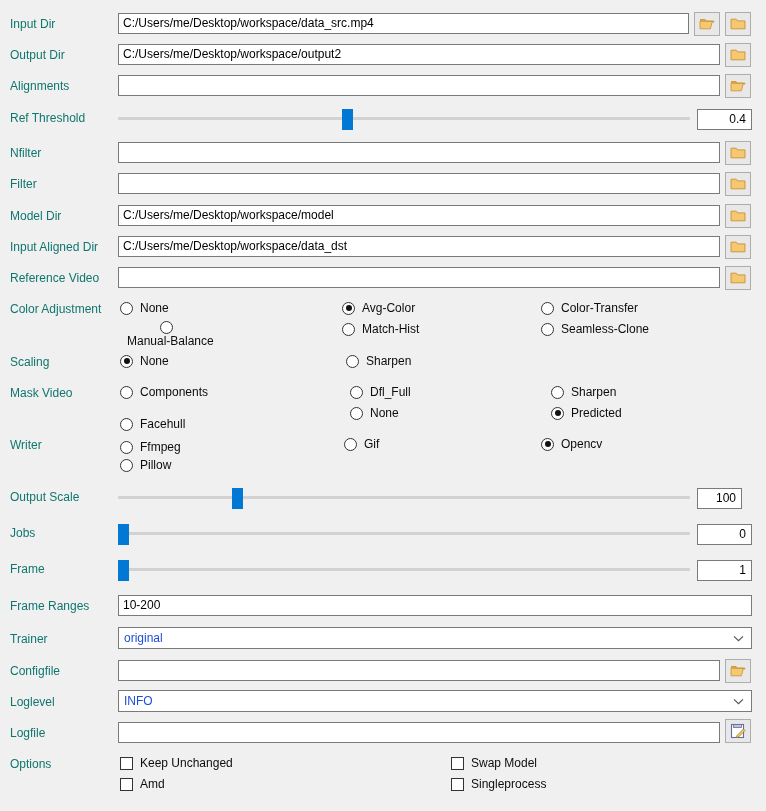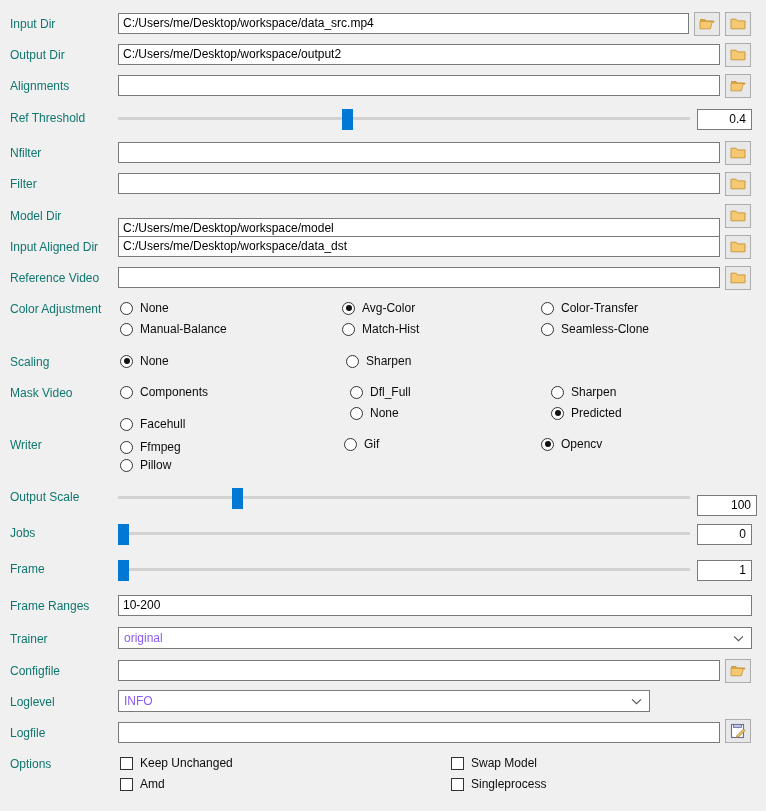--- a/index.html
+++ b/index.html
@@ -150,21 +150,21 @@
     height: 22px;
     background: #ffffff;
     border: 1px solid #7a7a7a;
   }
   .combo .val {
     position: absolute;
     left: 5px;
     top: 0;
     line-height: 20px;
     font-size: 12px;
-    color: #8b5cf6;
+    color: #1d4ed8;
     white-space: nowrap;
   }
   .combo .arrow {
     position: absolute;
     right: 6px;
     top: 0;
     bottom: 0;
     width: 14px;
     display: flex;
     align-items: center;
@@ -251,21 +251,21 @@
       <span>
         <svg width="16" height="14" viewBox="0 0 16 14">
             <path d="M1 2.2h5.2l1.3 1.7H15v7.9H1z" fill="#f5c871" stroke="#c79233" stroke-width="0.9"></path>
           </svg>
       </span>
     </div>
   </div>
 
   <div class="row" style="top:204px;">
     <div class="lbl" style="top:5px;">Model Dir</div>
-    <div class="entry" style="left:118px; top:14px; width:602px;">C:/Users/me/Desktop/workspace/model</div>
+    <div class="entry" style="left:118px; top:1px; width:602px;">C:/Users/me/Desktop/workspace/model</div>
     <div class="btn-icon" style="left:725px; top:0px;">
       <span>
         <svg width="16" height="14" viewBox="0 0 16 14">
             <path d="M1 2.2h5.2l1.3 1.7H15v7.9H1z" fill="#f5c871" stroke="#c79233" stroke-width="0.9"></path>
           </svg>
       </span>
     </div>
   </div>
 
   <div class="row" style="top:235px;">
@@ -299,21 +299,21 @@
       <span class="txt">None</span>
     </div>
     <div class="radio" style="left:342px; top:0px;">
       <span class="mark on"></span>
       <span class="txt">Avg-Color</span>
     </div>
     <div class="radio" style="left:541px; top:0px;">
       <span class="mark"></span>
       <span class="txt">Color-Transfer</span>
     </div>
-    <div class="radio" style="left:120px; top:21px;">
+    <div class="radio" style="left:120px; top:21px;flex-direction:column;">
       <span class="mark"></span>
       <span class="txt">Manual-Balance</span>
     </div>
     <div class="radio" style="left:342px; top:21px;">
       <span class="mark"></span>
       <span class="txt">Match-Hist</span>
     </div>
     <div class="radio" style="left:541px; top:21px;">
       <span class="mark"></span>
       <span class="txt">Seamless-Clone</span>
@@ -379,21 +379,21 @@
       <span class="txt">Pillow</span>
     </div>
   </div>
 
   <div class="row" style="top:487px;">
     <div class="lbl" style="top:3px;">Output Scale</div>
     <div class="slider" style="left:118px; top:0px; width:572px;">
       <div class="track"></div>
       <div class="handle" style="left:114px;"></div>
     </div>
-    <div class="entry num" style="left:697px; top:8px; width:60px;">100</div>
+    <div class="entry num" style="left:697px; top:1px; width:45px;">100</div>
   </div>
 
   <div class="row" style="top:523px;">
     <div class="lbl" style="top:3px;">Jobs</div>
     <div class="slider" style="left:118px; top:0px; width:572px;">
       <div class="track"></div>
       <div class="handle" style="left:0px;"></div>
     </div>
     <div class="entry num" style="left:697px; top:1px; width:55px;">0</div>
   </div>
@@ -433,21 +433,21 @@
             <path d="M1 2.5h5l1.2 1.6H15v1.4H1z" fill="#e0a944"></path>
             <path d="M1 4.2h12.4l-2 7.6H1z" fill="#f5c871" stroke="#c79233" stroke-width="0.8"></path>
             <path d="M1 2.5h5l1.2 1.6H15v1.1" fill="none" stroke="#c79233" stroke-width="0.8"></path>
           </svg>
       </span>
     </div>
   </div>
 
   <div class="row" style="top:690px;">
     <div class="lbl" style="top:5px;">Loglevel</div>
-    <div class="combo" style="left:118px; top:0px; width:532px;">
+    <div class="combo" style="left:118px; top:0px; width:634px;">
       <div class="val">INFO</div>
       <div class="arrow">
         <svg width="11" height="7" viewBox="0 0 11 7">
             <path d="M1 1.4 L5.5 5.6 L10 1.4" fill="none" stroke="#555555" stroke-width="1.2"></path>
           </svg>
       </div>
     </div>
   </div>
 
   <div class="row" style="top:721px;">

